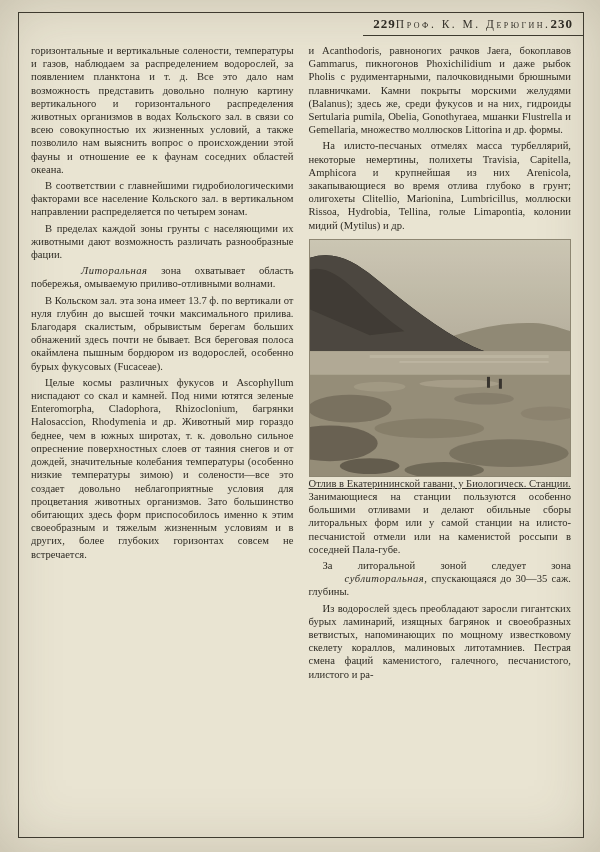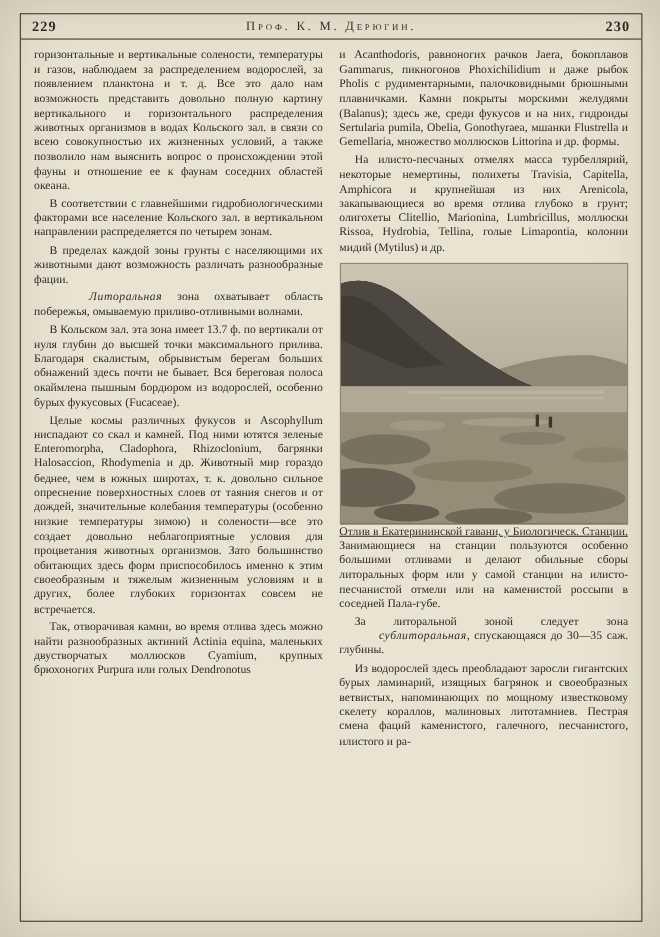--- a/index.html
+++ b/index.html
@@ -13,21 +13,21 @@
   }
   .paper-vignette{
     position:absolute;inset:0;
     box-shadow:inset 0 0 60px rgba(90,80,55,.25);
     pointer-events:none;
   }
   .frame{
     position:absolute;left:18px;right:16px;top:12px;bottom:14px;
     border:1.5px solid #3e3a2f;
     box-sizing:border-box;
-    display:flex;flex-direction:column;
+    display:flex;flex-direction:column;align-items:flex-end;
   }
   .header{
     display:flex;align-items:center;justify-content:space-between;
     padding:3px 10px 3px 10px;
     border-bottom:1px solid #3e3a2f;
     flex:0 0 auto;
   }
   .page-num{font-size:13px;font-weight:bold;letter-spacing:1px;}
   .header-title{
     font-size:11.5px;letter-spacing:2.5px;font-variant:small-caps;
@@ -82,21 +82,20 @@
 
   <div class="content">
 
     <div class="col">
       <p class="no-indent">горизонтальные и вертикальные солености, температуры и газов, наблюдаем за распределением водорослей, за появлением планктона и т. д. Все это дало нам возможность представить довольно полную картину вертикального и горизонтального распределения животных организмов в водах Кольского зал. в связи со всею совокупностью их жизненных условий, а также позволило нам выяснить вопрос о происхождении этой фауны и отношение ее к фаунам соседних областей океана.</p>
       <p>В соответствии с главнейшими гидробиологическими факторами все население Кольского зал. в вертикальном направлении распределяется по четырем зонам.</p>
       <p>В пределах каждой зоны грунты с населяющими их животными дают возможность различать разнообразные фации.</p>
       <p><span class="ital">Литоральная</span><span> зона охватывает область побережья, омываемую приливо-отливными волнами.</span></p>
       <p>В Кольском зал. эта зона имеет 13.7 ф. по вертикали от нуля глубин до высшей точки максимального прилива. Благодаря скалистым, обрывистым берегам больших обнажений здесь почти не бывает. Вся береговая полоса окаймлена пышным бордюром из водорослей, особенно бурых фукусовых (Fucaceae).</p>
       <p>Целые космы различных фукусов и Ascophyllum ниспадают со скал и камней. Под ними ютятся зеленые Enteromorpha, Cladophora, Rhizoclonium, багрянки Halosaccion, Rhodymenia и др. Животный мир гораздо беднее, чем в южных широтах, т. к. довольно сильное опреснение поверхностных слоев от таяния снегов и от дождей, значительные колебания температуры (особенно низкие температуры зимою) и солености—все это создает довольно неблагоприятные условия для процветания животных организмов. Зато большинство обитающих здесь форм приспособилось именно к этим своеобразным и тяжелым жизненным условиям и в других, более глубоких горизонтах совсем не встречается.</p>
-      <p>Так, отворачивая камни, во время отлива здесь можно найти разнообразных актиний Actinia equina, маленьких двустворчатых моллюсков Cyamium, крупных брюхоногих Purpura или голых Dendronotus</p>
     </div>
 
     <div class="col">
       <p class="no-indent">и Acanthodoris, равноногих рачков Jaera, бокоплавов Gammarus, пикногонов Phoxichilidium и даже рыбок Pholis с рудиментарными, палочковидными брюшными плавничками. Камни покрыты морскими желудями (Balanus); здесь же, среди фукусов и на них, гидроиды Sertularia pumila, Obelia, Gonothyraea, мшанки Flustrella и Gemellaria, множество моллюсков Littorina и др. формы.</p>
       <p>На илисто-песчаных отмелях масса турбеллярий, некоторые немертины, полихеты Travisia, Capitella, Amphicora и крупнейшая из них Arenicola, закапывающиеся во время отлива глубоко в грунт; олигохеты Clitellio, Marionina, Lumbricillus, моллюски Rissoa, Hydrobia, Tellina, голые Limapontia, колонии мидий (Mytilus) и др.</p>
 
       <div class="photo-block">
         <svg class="photo" viewBox="0 0 262 238" preserveAspectRatio="none">
           <defs>
             <linearGradient id="sky" x1="0" y1="0" x2="0" y2="1">

